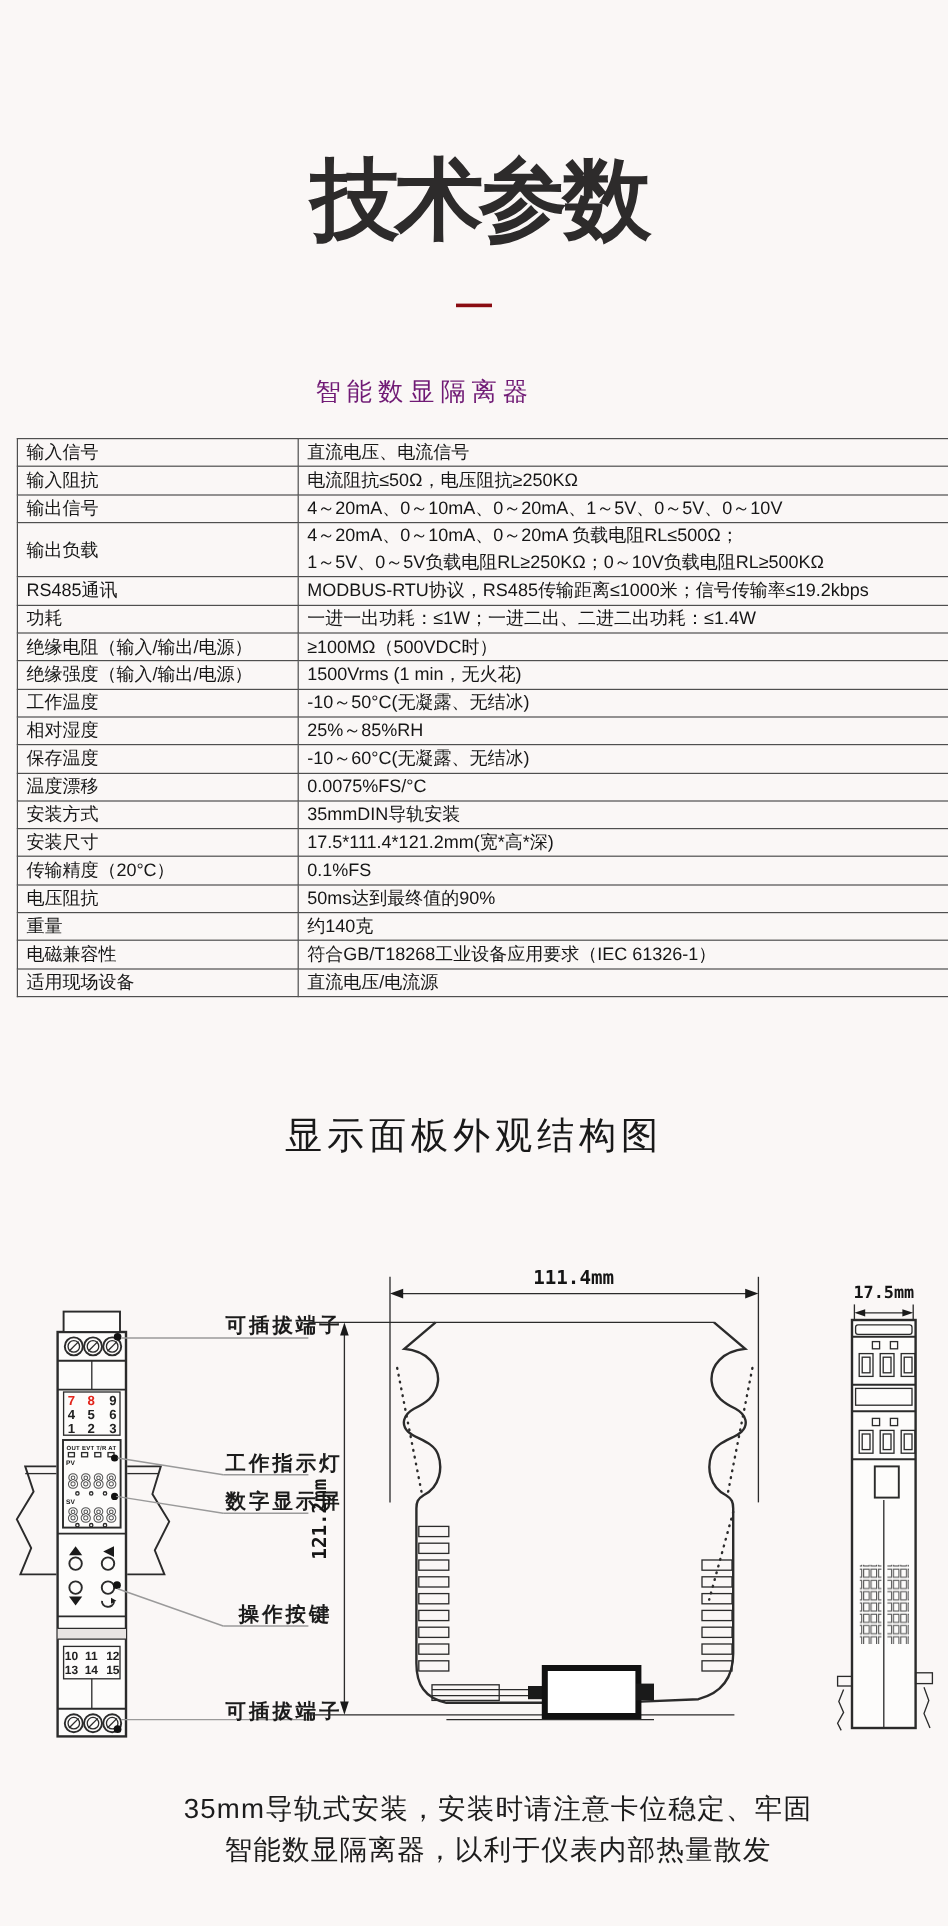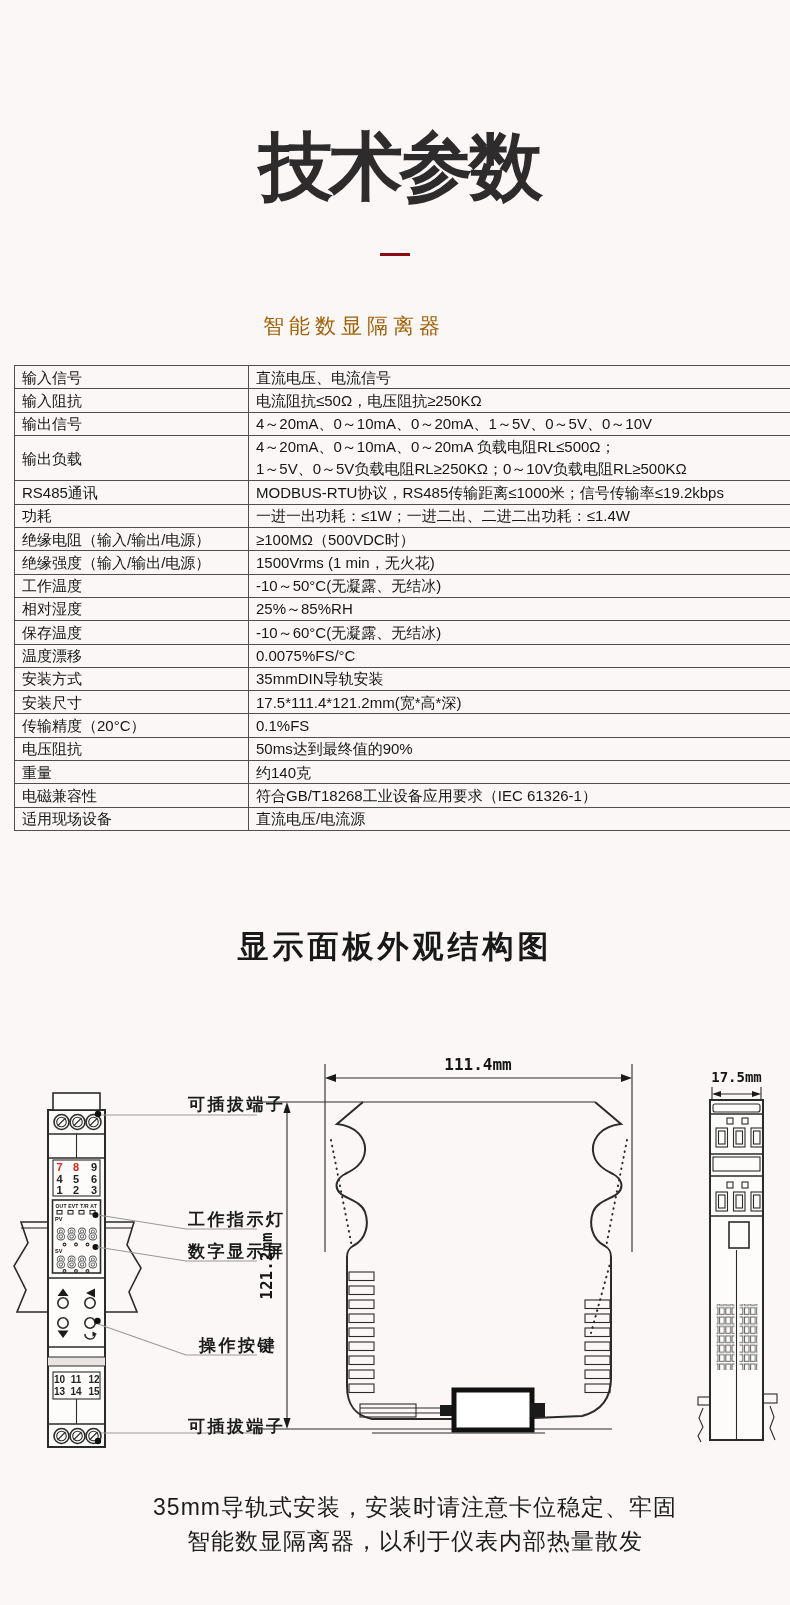--- a/index.html
+++ b/index.html
@@ -11,36 +11,36 @@
   .abs{position:absolute;}
   .page-title{
     top:118px;left:4px;width:790px;text-align:center;
     font-size:74px;font-weight:900;letter-spacing:-4px;color:#2d2b2b;
   }
   .title-divider{
     top:253px;left:380px;width:30px;height:3px;background:#8a0c12;
   }
   .subtitle{
     top:312px;left:0;width:708px;text-align:center;
-    font-size:21px;letter-spacing:5px;color:#a16207;
+    font-size:21px;letter-spacing:5px;color:#701a75;
   }
   table.spec{
     position:absolute;top:365px;left:14px;width:784px;
     border-collapse:collapse;table-layout:fixed;
   }
   table.spec td{
     border:1px solid #4f4f4f;font-size:15px;padding:0 7px;
     height:22.3px;line-height:1.42;color:#161616;
     white-space:nowrap;overflow:hidden;
   }
   table.spec td.c1{width:219px;}
   table.spec td.c2 div{height:22.3px;line-height:22.3px;}
   .section-title{
     top:926px;left:0;width:790px;text-align:center;
-    font-size:31px;font-weight:700;letter-spacing:4px;color:#191919;
+    font-size:31px;font-weight:400;letter-spacing:4px;color:#191919;
   }
   .footer-note{
     left:0;width:790px;text-align:center;font-size:23px;
     letter-spacing:1px;color:#1c1c1c;margin-left:20px;
   }
   .note1{top:1492px;}
   .note2{top:1526px;}
   svg.diagram{position:absolute;top:1020px;left:0;}
   
   .ln{stroke:#2b2b2b;fill:none;stroke-width:1.6;}

